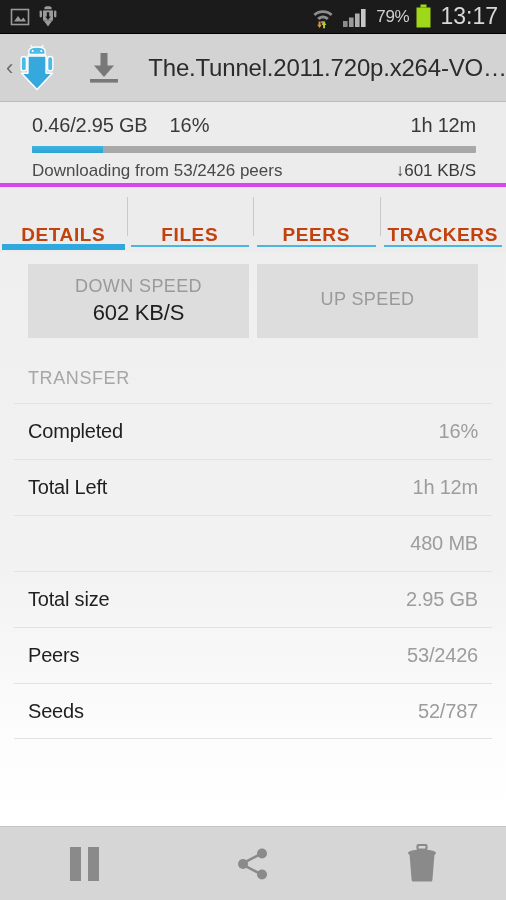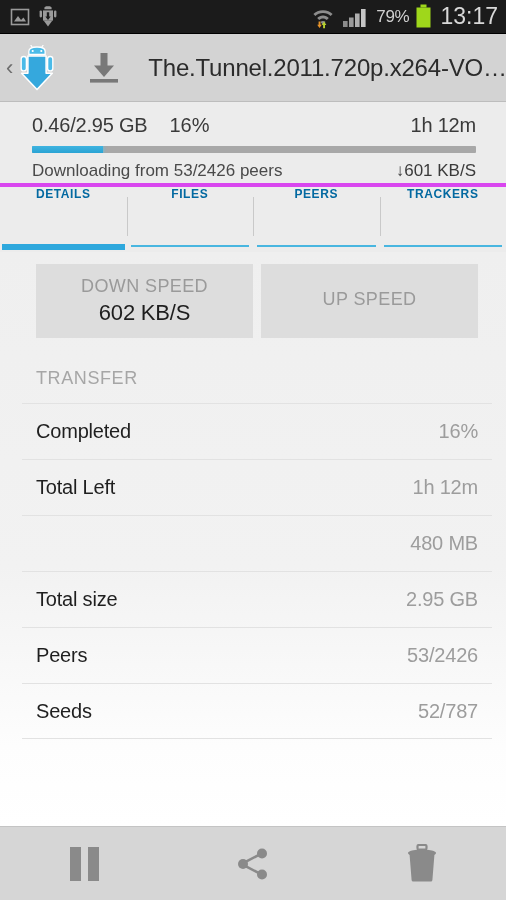--- a/index.html
+++ b/index.html
@@ -63,39 +63,38 @@
     margin-top:8px; display:flex; align-items:baseline;
     font-size:17px; color:#4a4a4a;
   }
   .sub-speed { margin-left:auto; color:#3a3a3a; }
 
   
   #tabs {
     flex:0 0 65px; display:flex; background:#ececec; position:relative;
   }
   .tab {
-    flex:1 1 0; display:flex; align-items:flex-start; justify-content:center;
-    font-size:12px; color:#0369a1; letter-spacing:.6px;
+    flex:1 1 0; display:flex; align-items:flex-end; justify-content:center;
+    font-size:19px; color:#c2410c; letter-spacing:.6px;
     position:relative; padding-bottom:6px; font-weight:bold;
   }
   .tab + .tab::before {
     content:""; position:absolute; left:0; top:10px; bottom:16px;
     width:1px; background:#c9c9c9;
   }
   .tab::after {
     content:""; position:absolute; left:4px; right:4px; bottom:5px;
     height:2px; background:#49b6e0;
   }
   .tab.active::after { height:6px; bottom:2px; background:#2ea8dd; left:2px; right:2px; }
 
   
   #content {
     flex:1 1 auto; background:linear-gradient(to bottom,#efefef 0%, #f2f2f2 55%, #fdfdfd 86%, #ffffff 100%);
     overflow:hidden;
-    padding-left:8px;
   }
   #speed-cards { display:flex; padding:12px 28px 0 28px; gap:8px; }
   .speed-card {
     flex:1 1 0; height:74px; background:#dddddd;
     display:flex; flex-direction:column; align-items:center; justify-content:center;
   }
   .speed-label { font-size:18px; color:#9a9a9a; letter-spacing:.4px; margin-bottom:3px; }
   .speed-value { font-size:22px; color:#1e1e1e; letter-spacing:-.2px; }
 
   .section-header {

